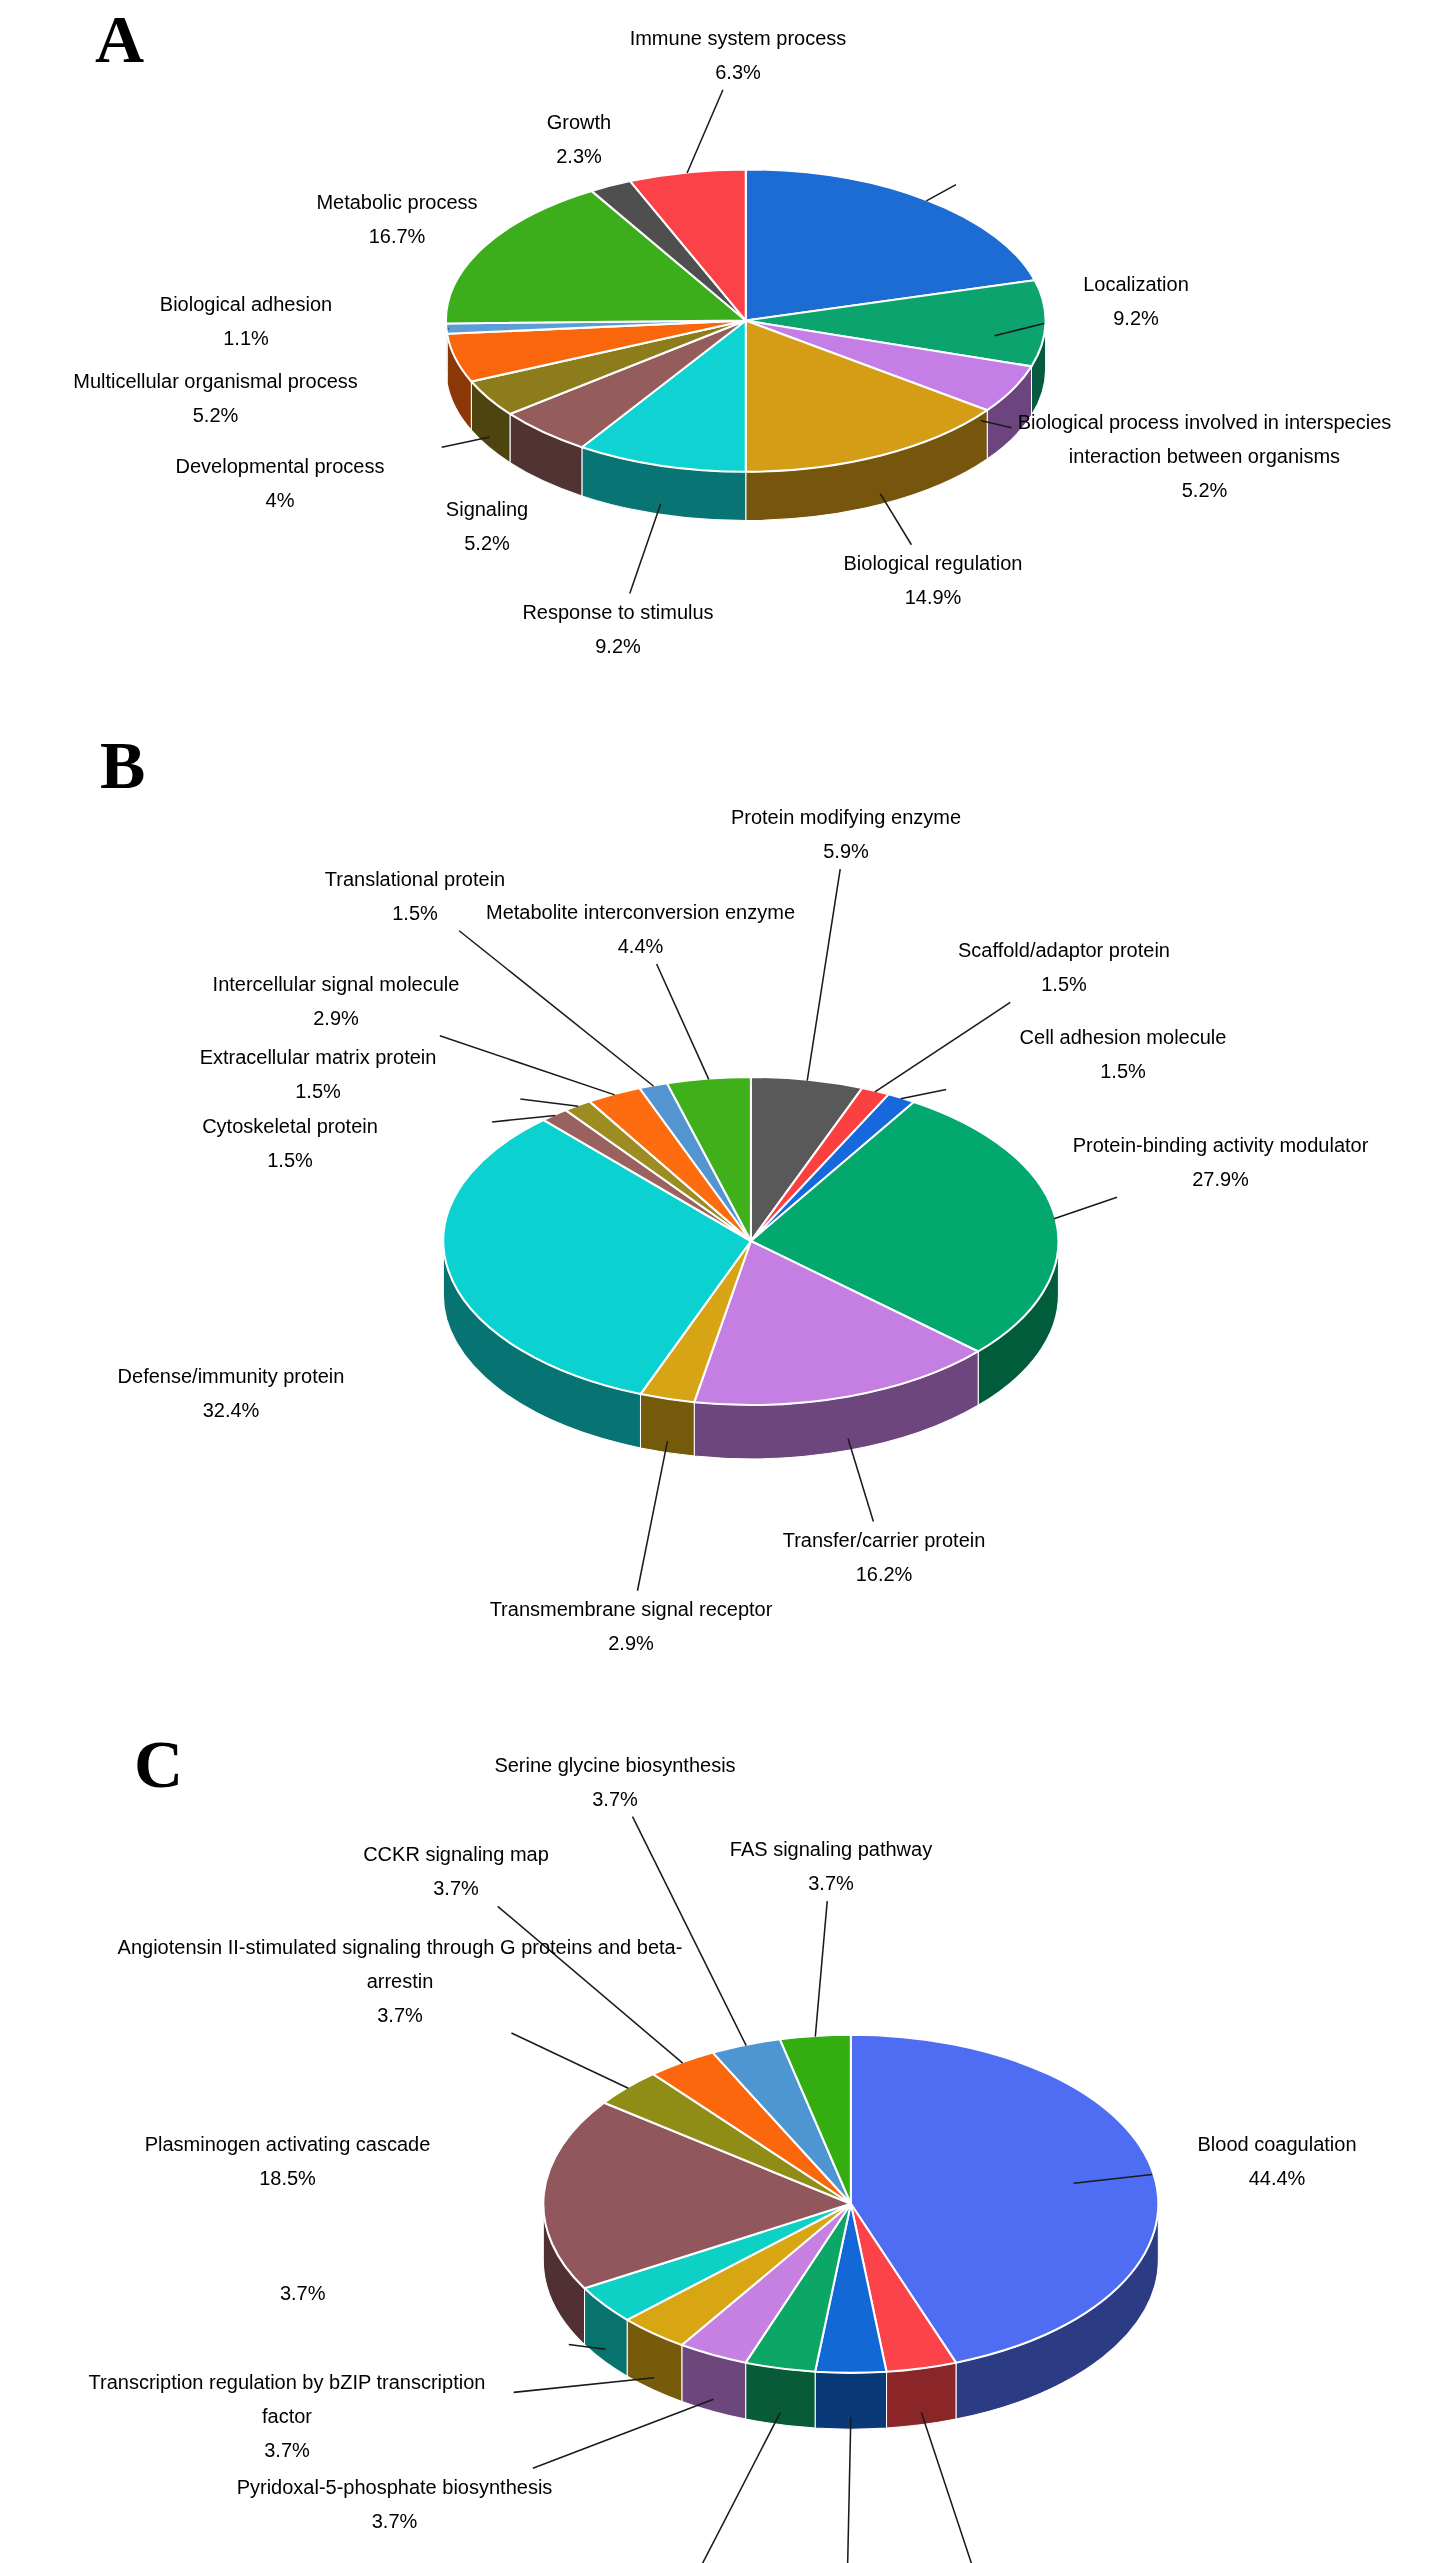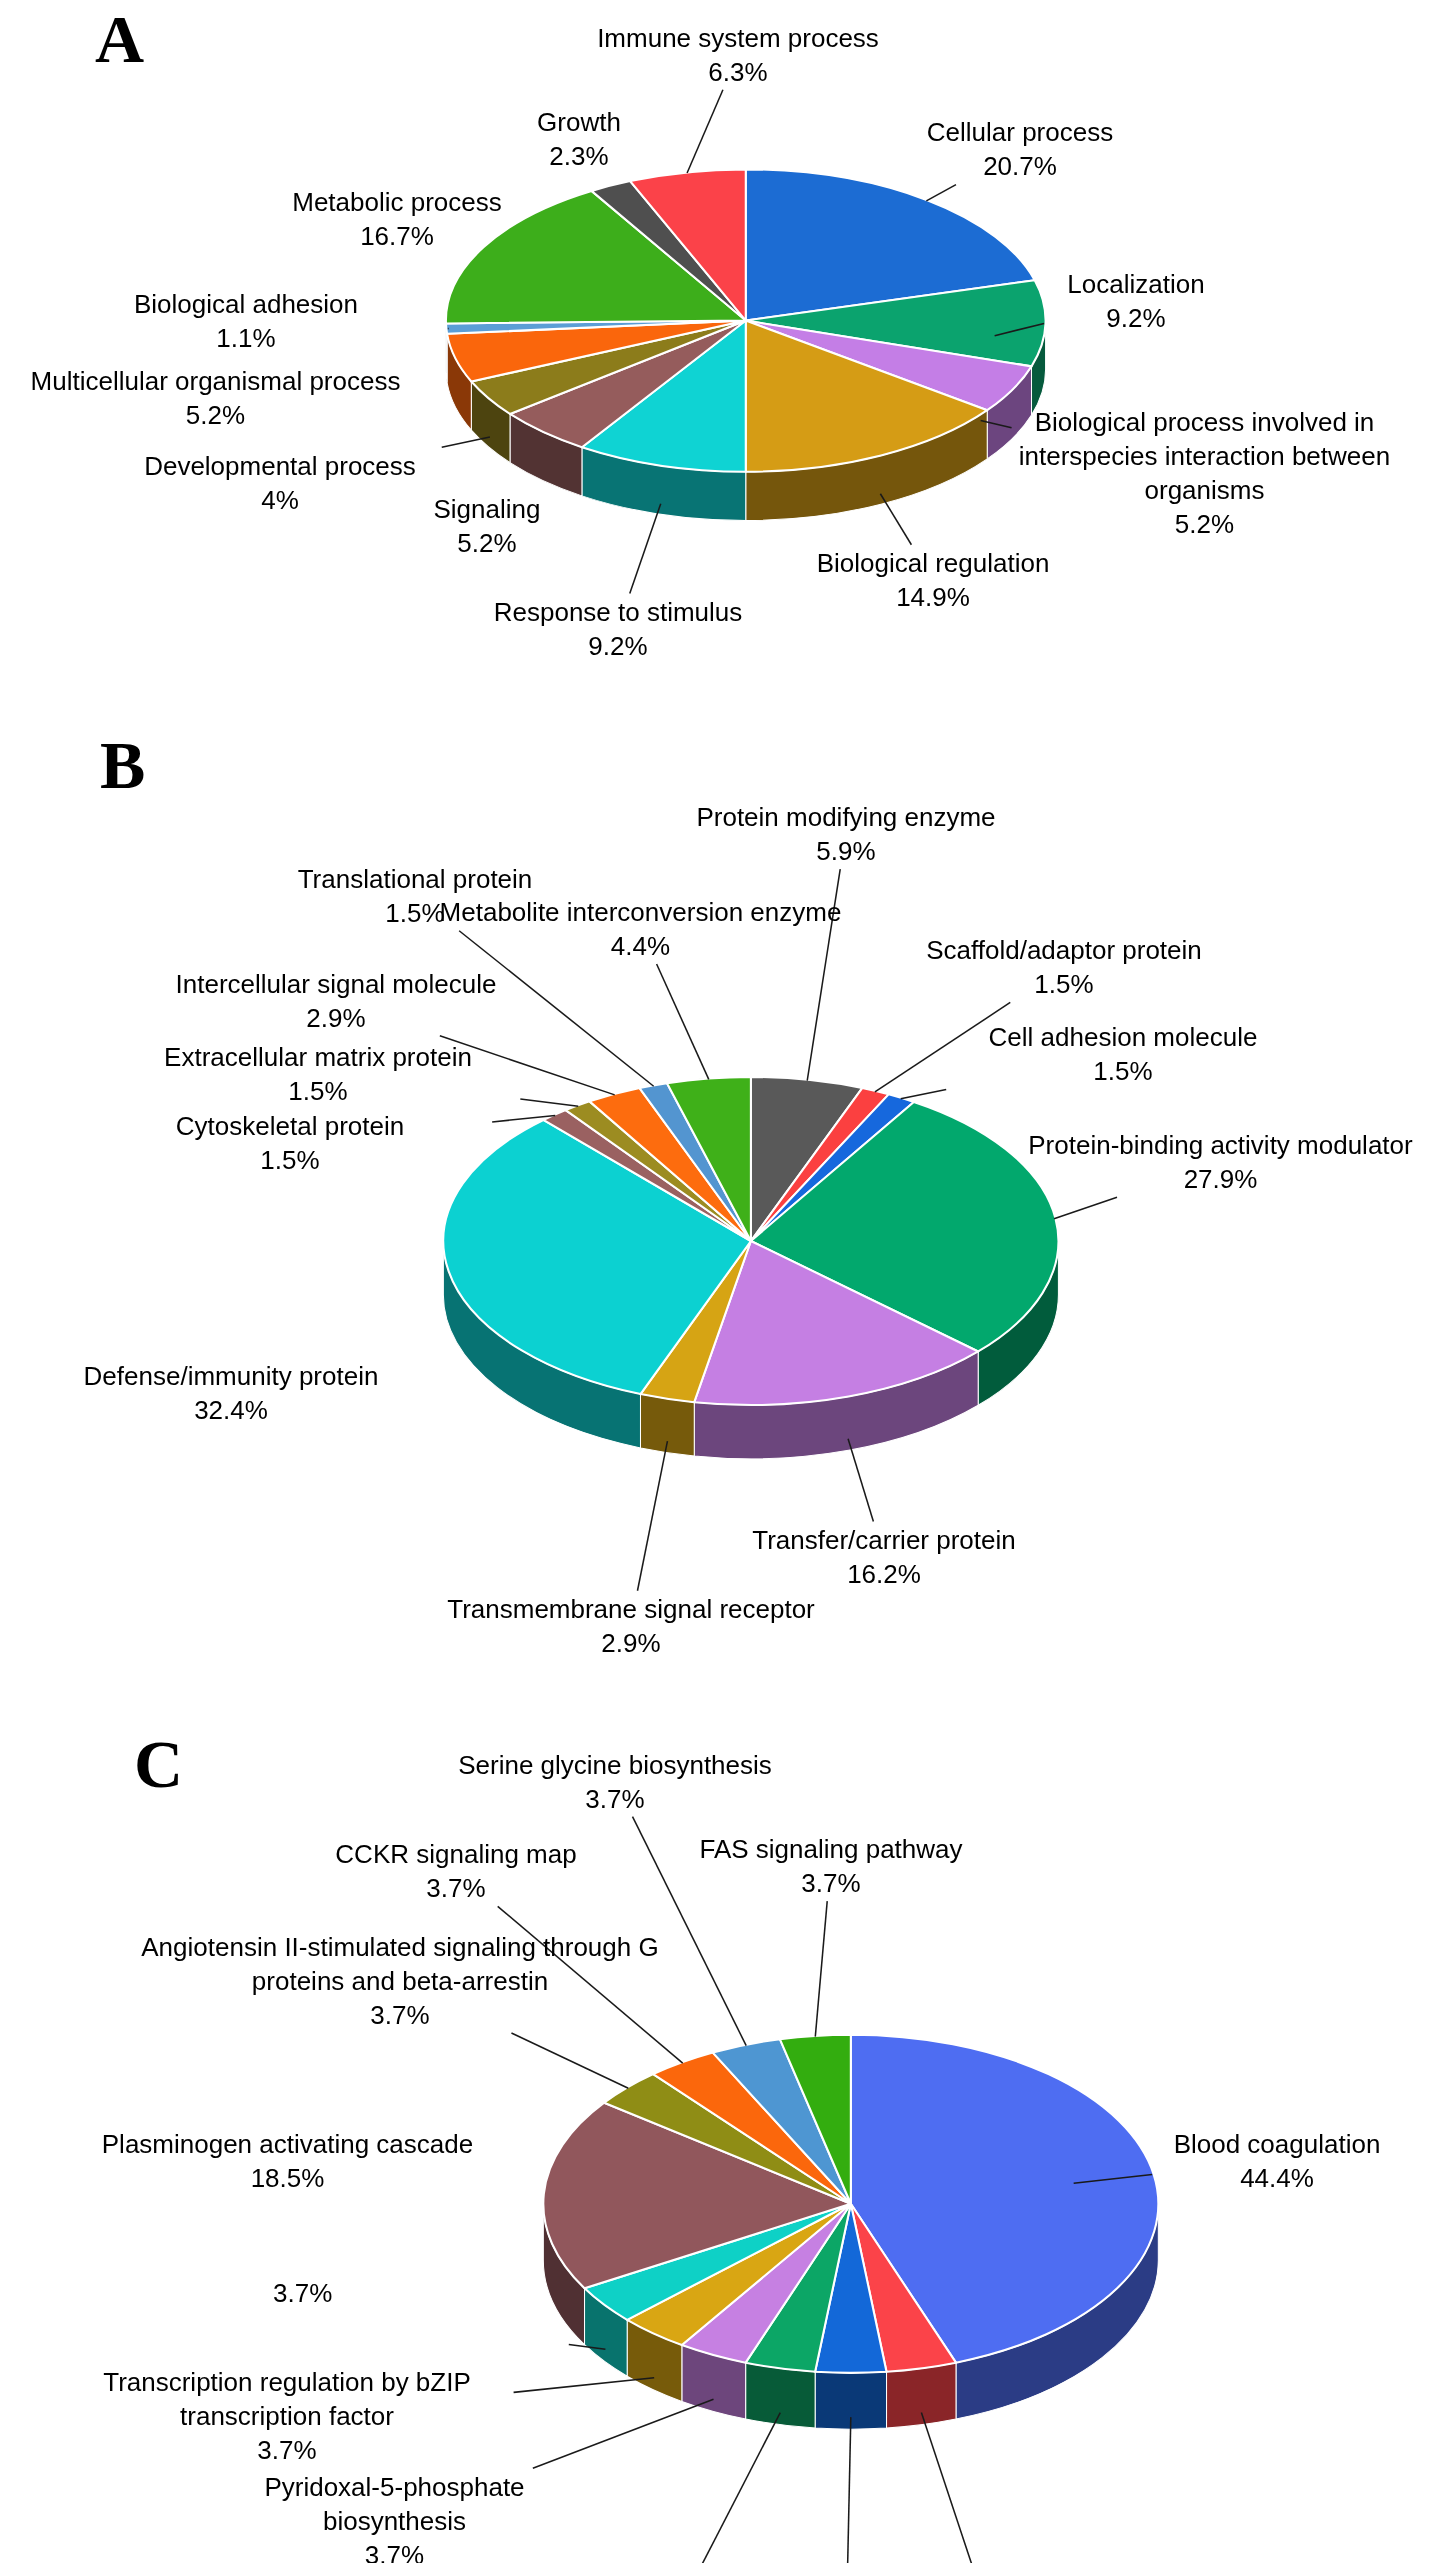--- a/index.html
+++ b/index.html
@@ -3,21 +3,21 @@
 <meta charset="utf-8">
 <style>
   html,body{margin:0;padding:0;background:#ffffff;}
   .page{position:relative;width:1450px;height:2707px;background:#ffffff;overflow:hidden;
         font-family:"Liberation Sans", sans-serif;color:#000;}
   .chart-section{position:absolute;left:0;width:1450px;}
   .panel-letter{position:absolute;font-family:"Liberation Serif", serif;font-weight:700;
                 font-size:68px;line-height:1;color:#000;}
   .pie-svg,.leader-svg{position:absolute;left:0;top:0;}
   .leader-svg{pointer-events:none;}
-  .slice-label{position:absolute;text-align:center;font-size:26px;line-height:34px;color:#000;}
+  .slice-label{position:absolute;text-align:center;font-size:20px;line-height:34px;color:#000;}
   .slice-label .pct{white-space:nowrap;}
 </style>
 </head>
 <body>
 
 <div class="page">
 
   <section class="chart-section" style="top: 0px; height: 718px;">
     <span class="panel-letter" style="left: 95px; top: 5.1px;">A</span>
     <svg class="pie-svg" width="1450" height="718" viewBox="0 0 2829 1400">
@@ -54,24 +54,20 @@
         <line x1="1228.691561567836" y1="1157.36" x2="1289.0974127977886" y2="982.3501081213253" stroke="#1a1a1a" stroke-width="3"></line>
       </svg>
   <div class="slice-label" style="left: 543px; top: 20.5px; width: 390px;">
         <div class="lab">Immune system process</div>
         <div class="pct">6.3%</div>
       </div>
       <div class="slice-label" style="left: 384px; top: 105px; width: 390px;">
         <div class="lab">Growth</div>
         <div class="pct">2.3%</div>
       </div>
-      <div class="slice-label" style="left: 825px; top: 115px; width: 390px;">
-        <div class="lab">Cellular process</div>
-        <div class="pct">20.7%</div>
-      </div>
       <div class="slice-label" style="left: 202px; top: 185px; width: 390px;">
         <div class="lab">Metabolic process</div>
         <div class="pct">16.7%</div>
       </div>
       <div class="slice-label" style="left: 941px; top: 267px; width: 390px;">
         <div class="lab">Localization</div>
         <div class="pct">9.2%</div>
       </div>
       <div class="slice-label" style="left: 51px; top: 287px; width: 390px;">
         <div class="lab">Biological adhesion</div>

